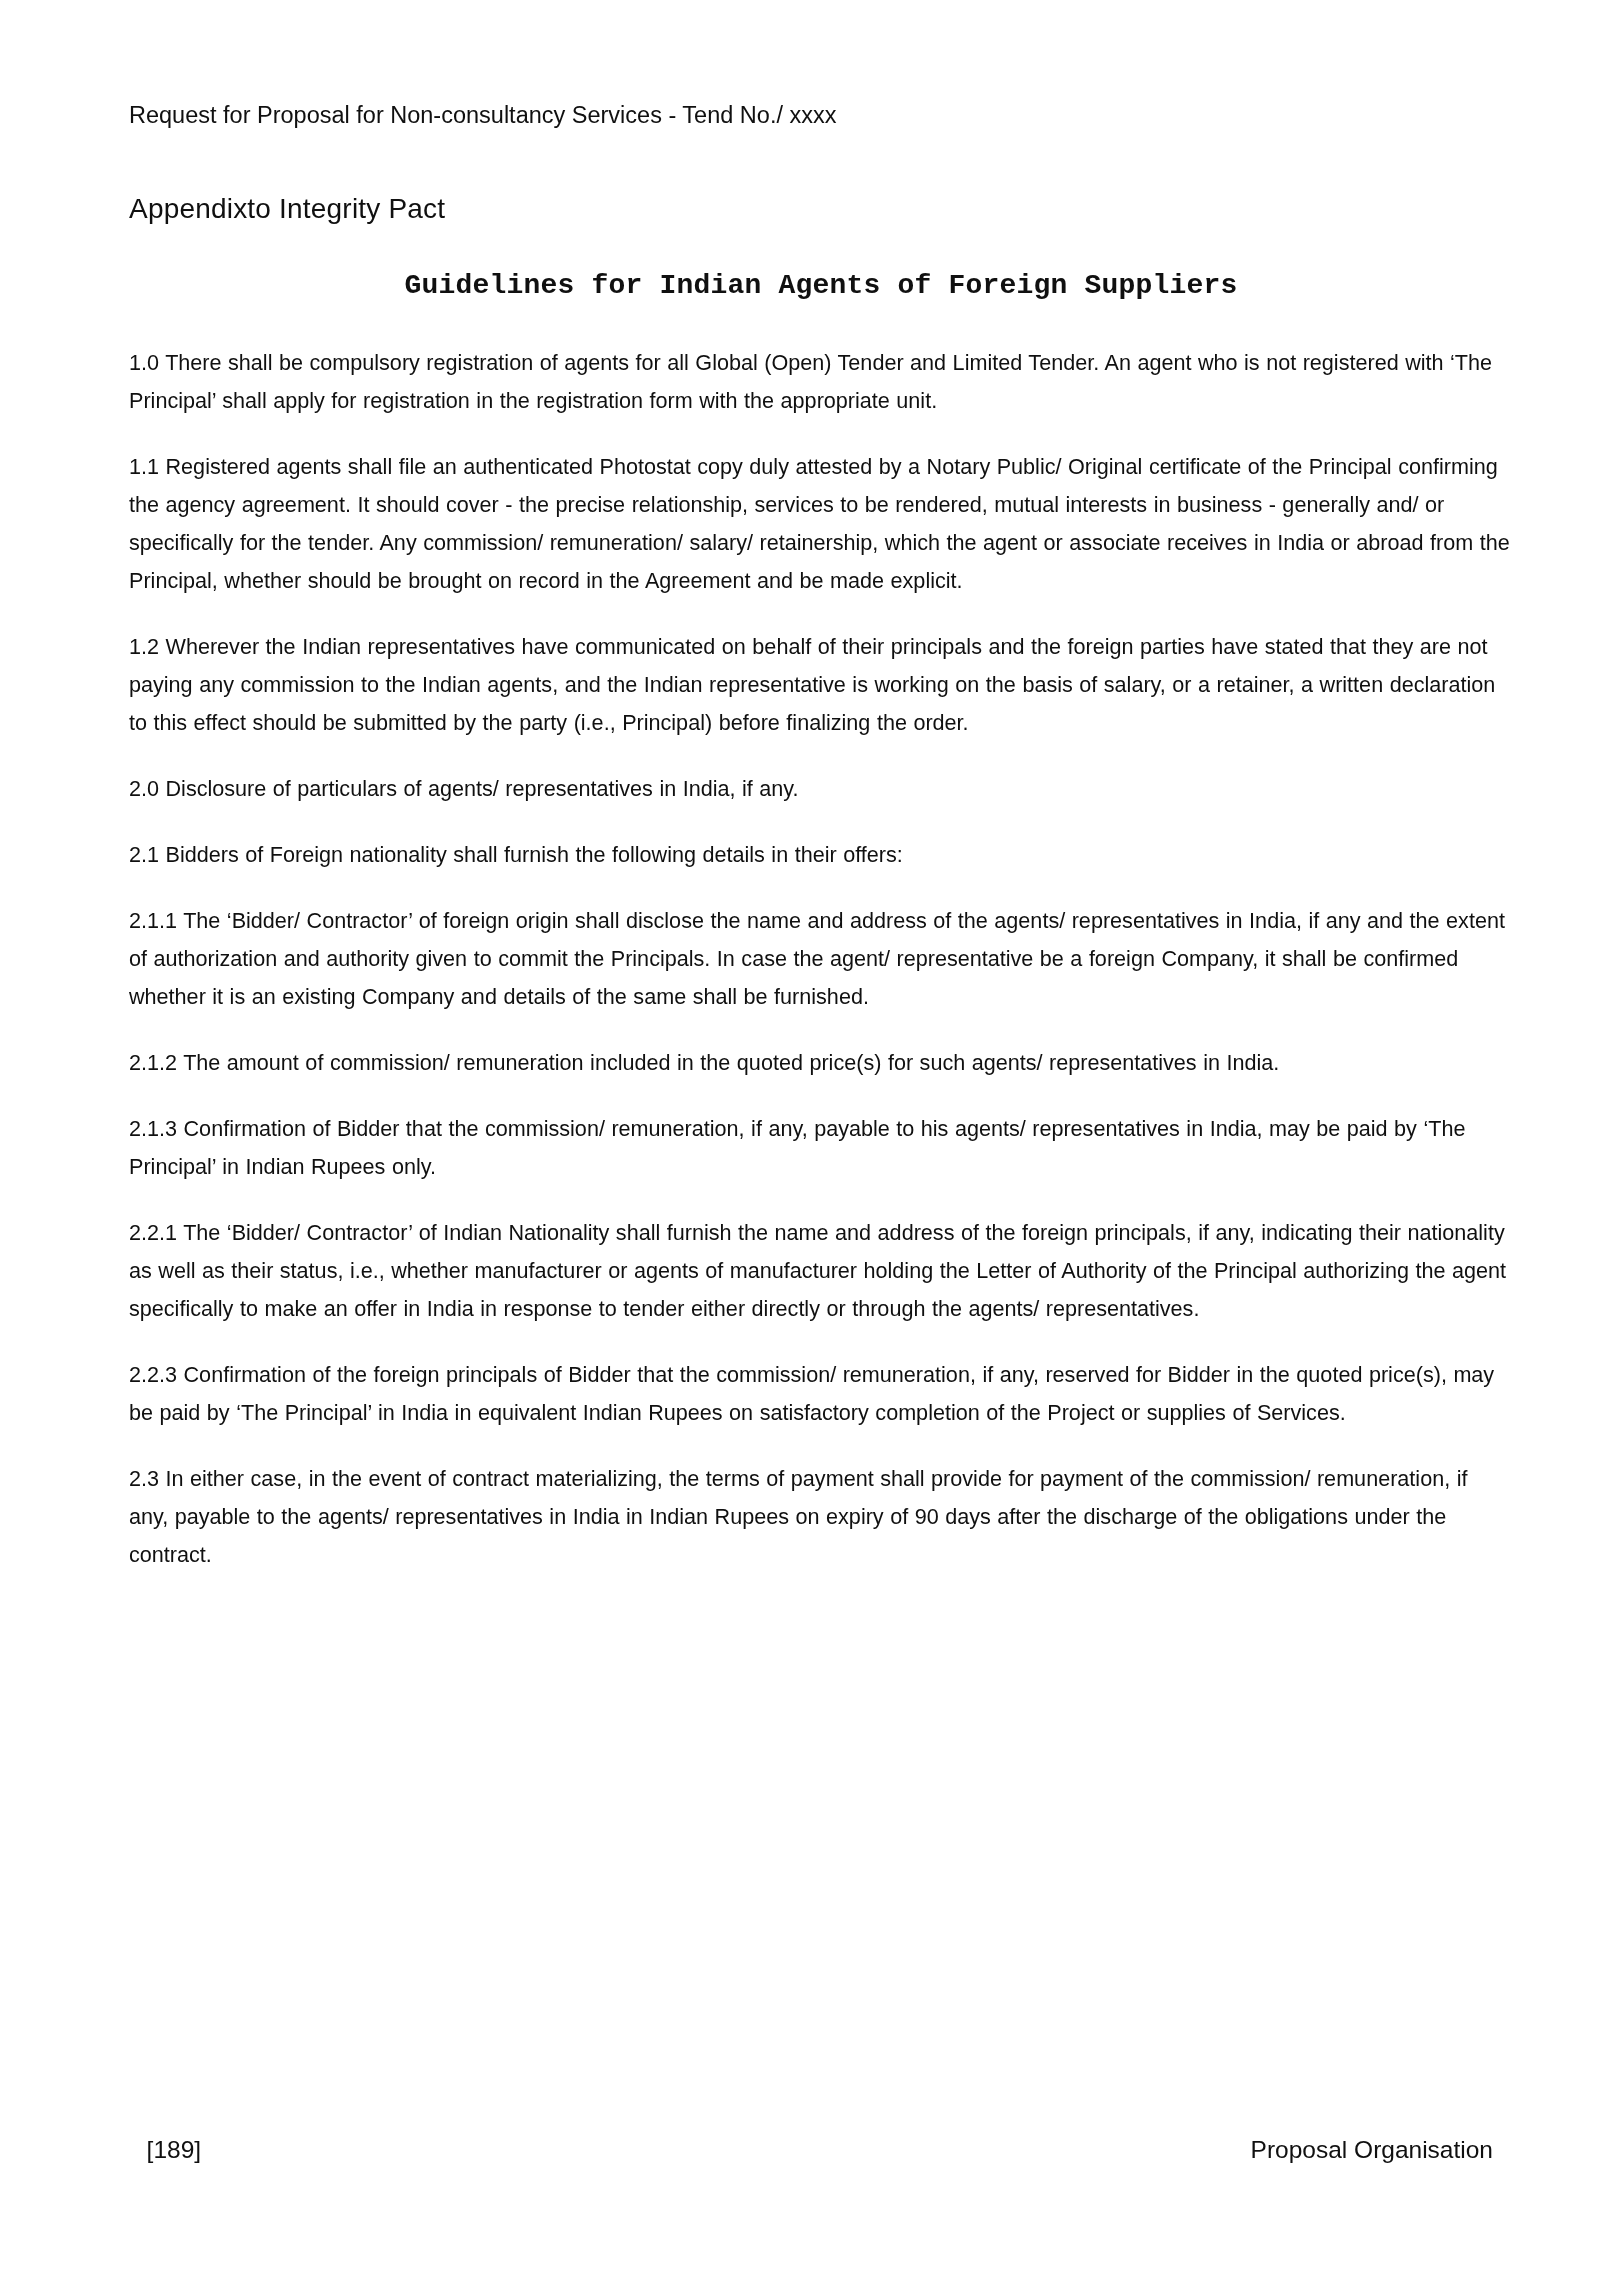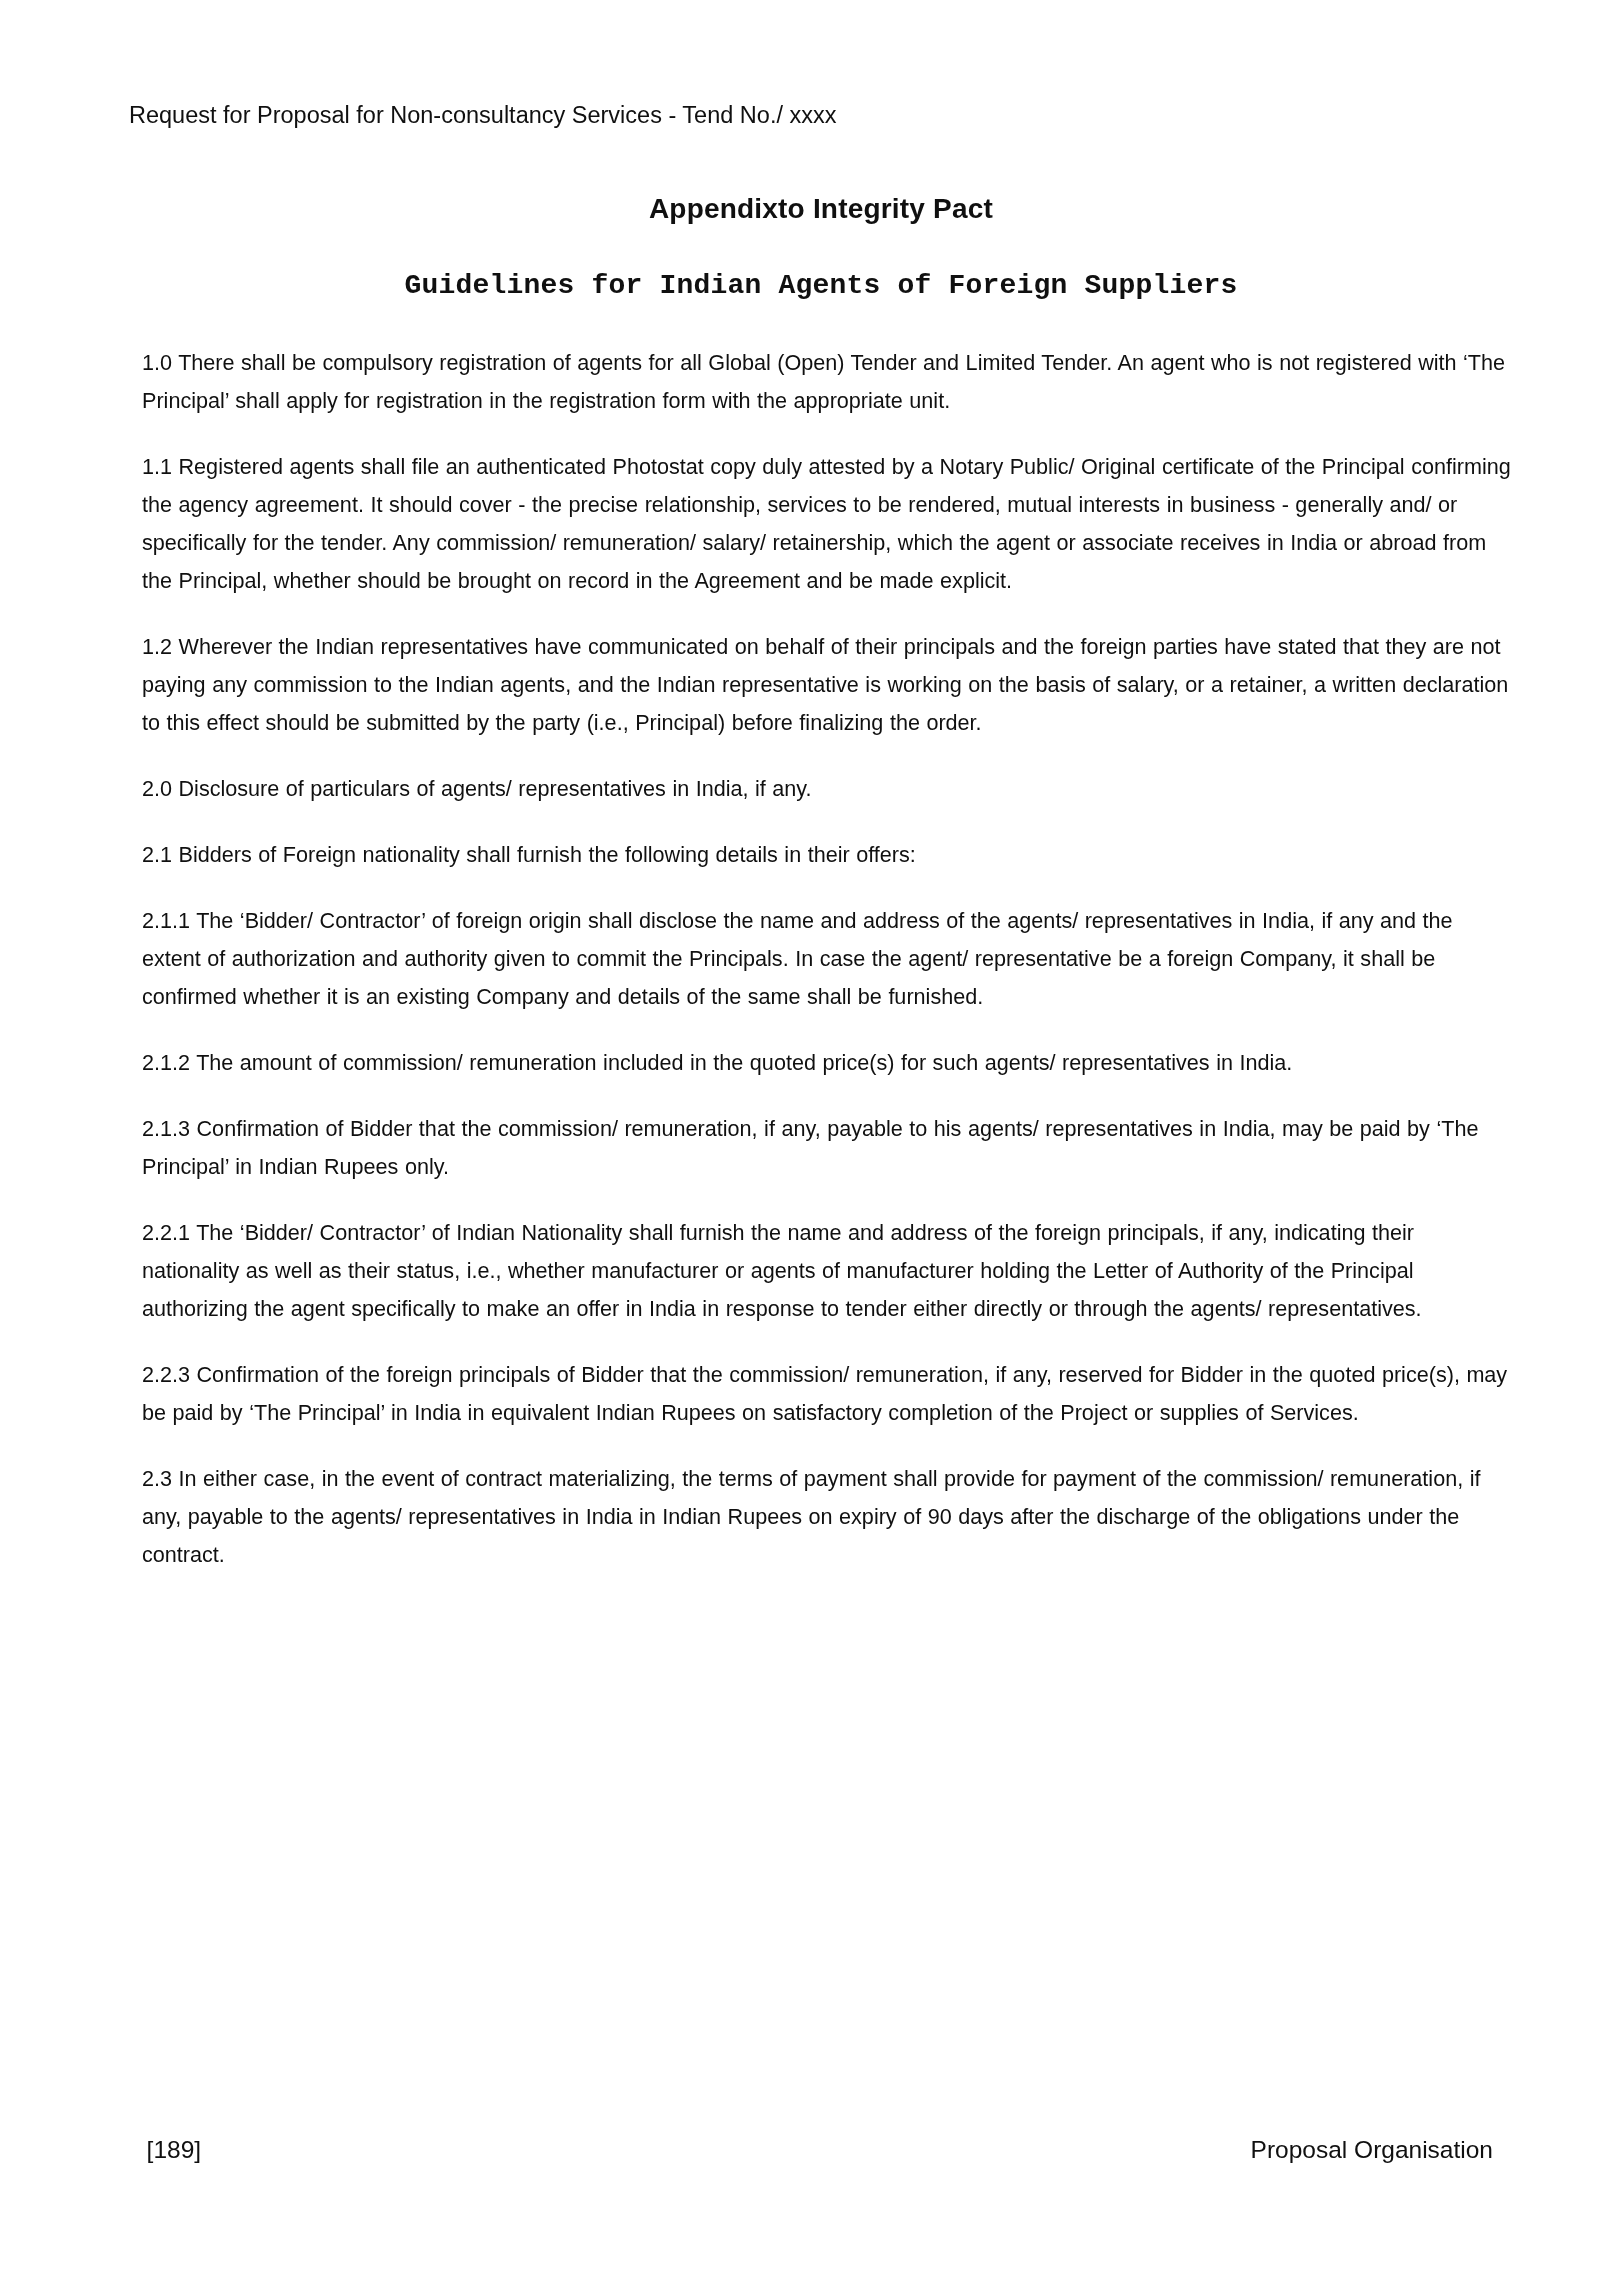--- a/index.html
+++ b/index.html
@@ -20,36 +20,34 @@
   .running-header {
     font-size: 23.5px;
     line-height: 28px;
     font-weight: 400;
     text-align: left;
   }
   h1.doc-title {
     margin-top: 63px;
     font-size: 28px;
     line-height: 34px;
-    font-weight: 700;
-    text-align: center;
+    font-weight: 400;
     letter-spacing: 0.2px;
   }
   h2.doc-subtitle {
     margin-top: 43px;
     font-size: 28px;
     line-height: 34px;
     font-weight: 700;
     text-align: center;
     letter-spacing: 0.2px;
     font-family: Liberation Mono, monospace;
   }
   .body-text {
     margin-top: 41px;
-    margin-left: 13px;
   }
   .body-text p {
     font-size: 21.6px;
     line-height: 38px;
     font-weight: 400;
     text-align: left;
     margin: 0 0 28px 0;
     word-spacing: 0.5px;
   }
   .page-footer {

